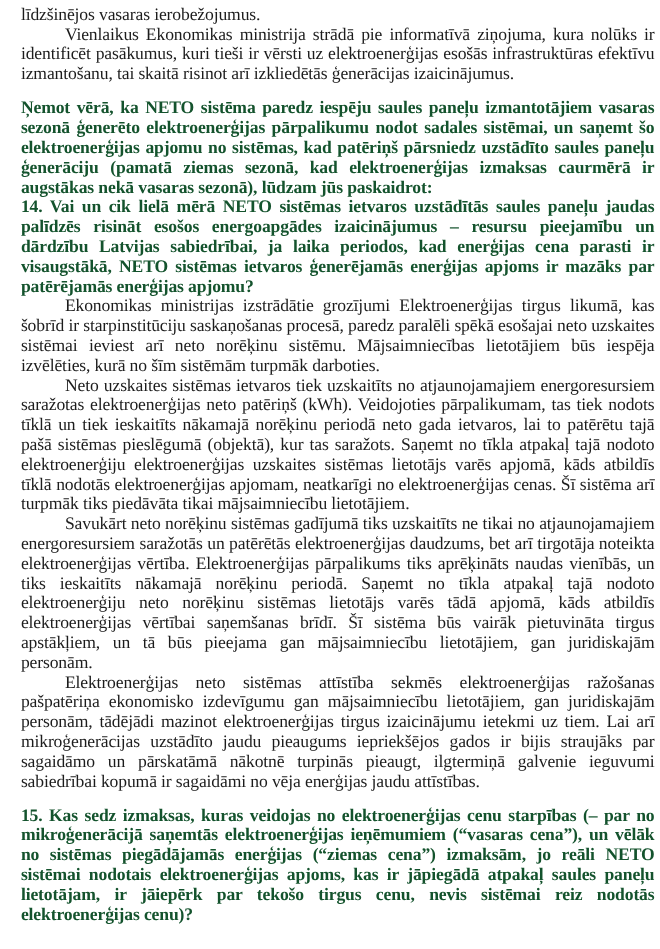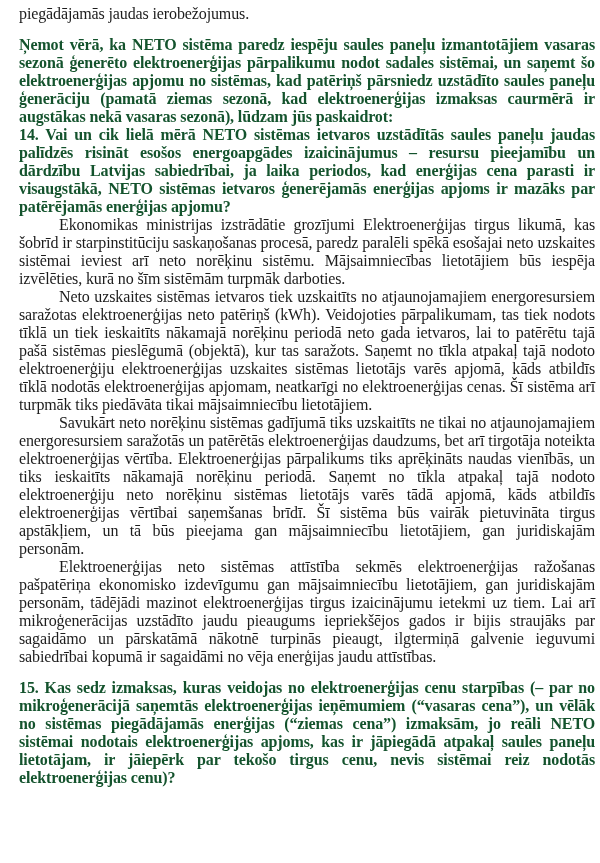--- a/index.html
+++ b/index.html
@@ -34,22 +34,23 @@
     color: #14532d;
   }
   .para.gap {
     margin-top: 13px;
   }
 </style>
 </head>
 <body>
 
 <div class="page">
-  <p class="para">piegādājamās jaudas ierobežojumus.</p>
+  <p class="para">līdzšinējos vasaras ierobežojumus.</p>
 
+  <p class="para indent">Vienlaikus Ekonomikas ministrija strādā pie informatīvā ziņojuma, kura nolūks ir identificēt pasākumus, kuri tieši ir vērsti uz elektroenerģijas esošās infrastruktūras efektīvu izmantošanu, tai skaitā risinot arī izkliedētās ģenerācijas izaicinājumus.</p>
 
   <p class="para bold gap">Ņemot vērā, ka NETO sistēma paredz iespēju saules paneļu izmantotājiem vasaras sezonā ģenerēto elektroenerģijas pārpalikumu nodot sadales sistēmai, un saņemt šo elektroenerģijas apjomu no sistēmas, kad patēriņš pārsniedz uzstādīto saules paneļu ģenerāciju (pamatā ziemas sezonā, kad elektroenerģijas izmaksas caurmērā ir augstākas nekā vasaras sezonā), lūdzam jūs paskaidrot:</p>
 
   <p class="para bold">14. Vai un cik lielā mērā NETO sistēmas ietvaros uzstādītās saules paneļu jaudas palīdzēs risināt esošos energoapgādes izaicinājumus – resursu pieejamību un dārdzību Latvijas sabiedrībai, ja laika periodos, kad enerģijas cena parasti ir visaugstākā, NETO  sistēmas ietvaros ģenerējamās enerģijas apjoms ir mazāks par patērējamās enerģijas apjomu?</p>
 
   <p class="para indent">Ekonomikas ministrijas izstrādātie grozījumi Elektroenerģijas tirgus likumā, kas šobrīd ir starpinstitūciju saskaņošanas procesā, paredz paralēli spēkā esošajai neto uzskaites sistēmai ieviest arī neto norēķinu sistēmu. Mājsaimniecības lietotājiem būs iespēja izvēlēties, kurā no šīm sistēmām turpmāk darboties.</p>
 
   <p class="para indent">Neto uzskaites sistēmas ietvaros tiek uzskaitīts no atjaunojamajiem energoresursiem saražotas elektroenerģijas neto patēriņš (kWh). Veidojoties pārpalikumam, tas tiek nodots tīklā un tiek ieskaitīts nākamajā norēķinu periodā neto gada ietvaros, lai to patērētu tajā pašā sistēmas pieslēgumā (objektā), kur tas saražots. Saņemt no tīkla atpakaļ tajā nodoto elektroenerģiju elektroenerģijas uzskaites sistēmas lietotājs varēs apjomā, kāds atbildīs tīklā nodotās elektroenerģijas apjomam, neatkarīgi no elektroenerģijas cenas. Šī sistēma arī turpmāk tiks piedāvāta tikai mājsaimniecību lietotājiem.</p>
 
   <p class="para indent">Savukārt neto norēķinu sistēmas gadījumā tiks uzskaitīts ne tikai no atjaunojamajiem energoresursiem saražotās un patērētās elektroenerģijas daudzums, bet arī tirgotāja noteikta elektroenerģijas vērtība. Elektroenerģijas pārpalikums tiks aprēķināts naudas vienībās, un tiks ieskaitīts nākamajā norēķinu periodā. Saņemt no tīkla atpakaļ tajā nodoto elektroenerģiju neto norēķinu sistēmas lietotājs varēs tādā apjomā, kāds atbildīs elektroenerģijas vērtībai saņemšanas brīdī. Šī sistēma būs vairāk pietuvināta tirgus apstākļiem, un tā būs pieejama gan mājsaimniecību lietotājiem, gan juridiskajām personām.</p>

